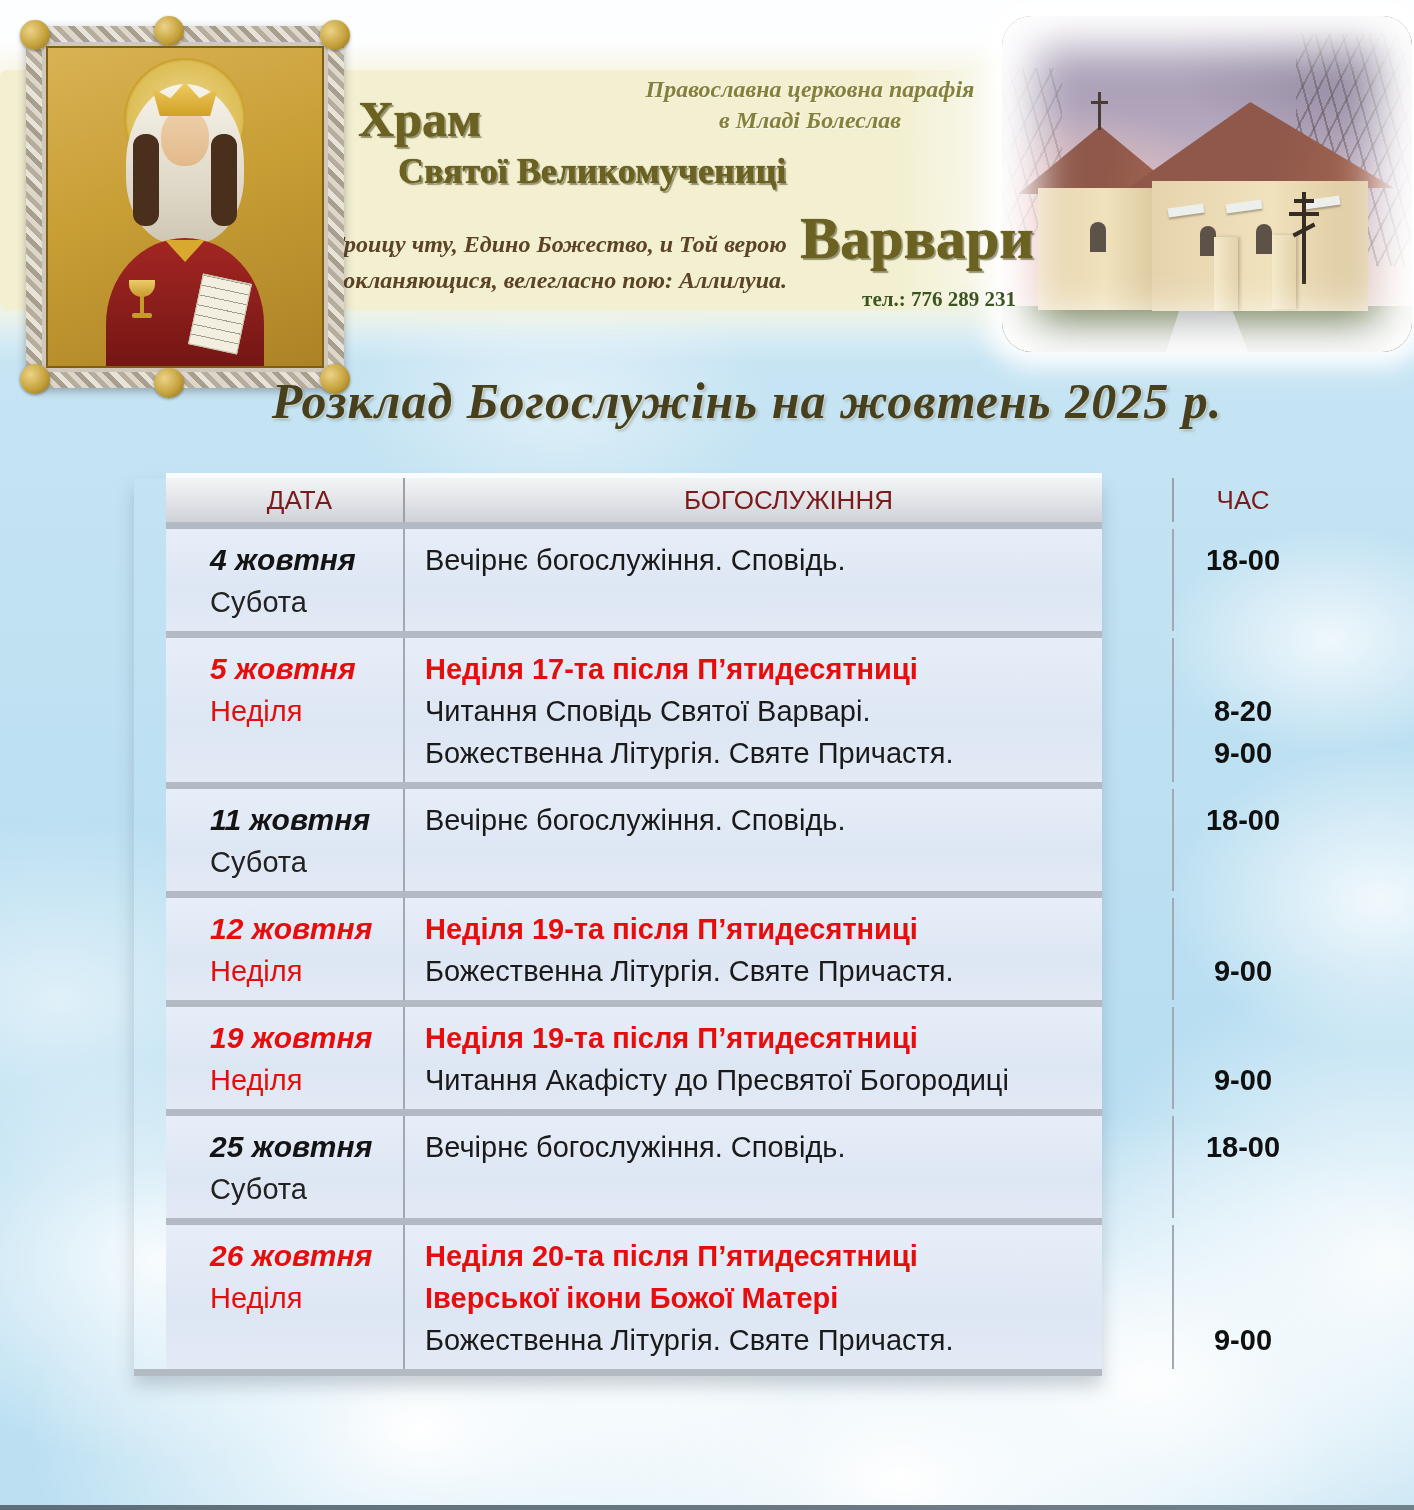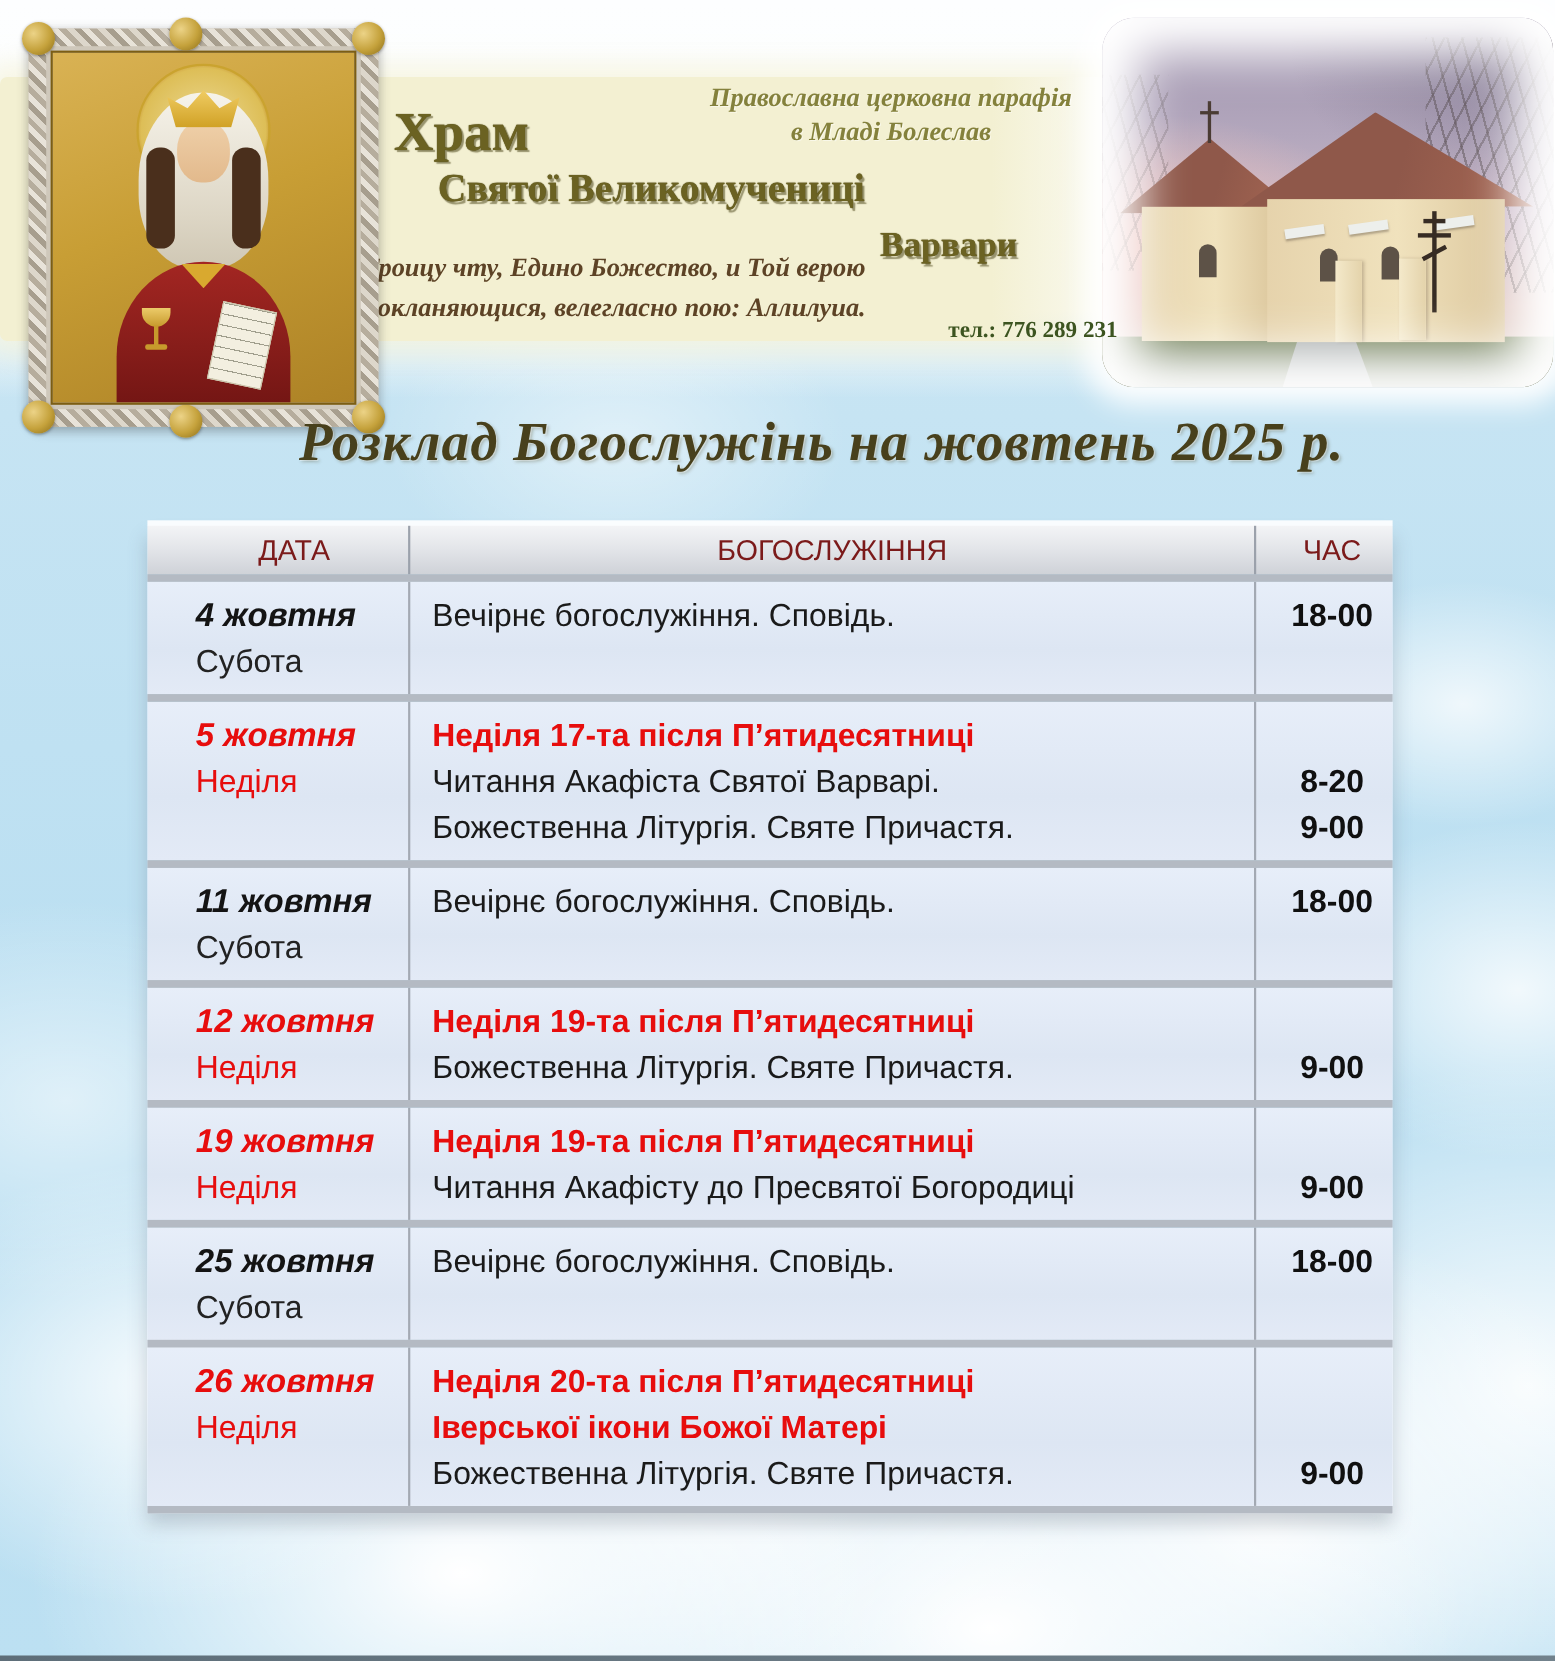--- a/index.html
+++ b/index.html
@@ -67,21 +67,21 @@
     transform:rotate(12deg);background:#f3efe0;border:1px solid #c9c2a8;
     background-image:repeating-linear-gradient(0deg,rgba(90,90,70,0) 0 9px,rgba(90,90,70,.55) 9px 10px);}
   
   .parish{position:absolute;left:600px;top:74px;width:420px;z-index:3;text-align:center;
     font:italic bold 24px/31px "Liberation Serif",serif;color:#84813c;
     text-shadow:1px 1px 0 rgba(255,255,255,.5);}
   .cname{position:absolute;z-index:3;font-family:"Liberation Serif",serif;font-weight:bold;color:#6b6222;
     text-shadow:2px 2px 1px rgba(62,55,10,.5),0 0 1px #4a4310;}
   .cn1{left:358px;top:90px;font-size:50px;}
   .cn2{left:398px;top:150px;font-size:36px;}
-  .cn3{left:800px;top:204px;font-size:32px;}
+  .cn3{left:800px;top:204px;font-size:60px;}
   .motto{position:absolute;left:330px;top:226px;z-index:3;
     font:italic bold 24px/36px "Liberation Serif",serif;color:#5d4326;}
   .address{position:absolute;right:398px;top:286px;z-index:3;text-align:right;
     font:bold 21px/27px "Liberation Serif",serif;color:#3c5420;}
   
   .photo{position:absolute;right:2px;top:16px;width:410px;height:336px;z-index:2;border-radius:30px;
     box-shadow:0 0 24px 16px rgba(255,255,255,.92);}
   .photo-in{position:absolute;inset:0;border-radius:30px;overflow:hidden;}
   .p-sky{position:absolute;inset:0;
     background:
@@ -117,22 +117,22 @@
   .p-monument .b1{position:absolute;left:-8px;top:7px;width:20px;height:4px;background:#372c24;}
   .p-monument .b2{position:absolute;left:-13px;top:20px;width:30px;height:4px;background:#372c24;}
   .p-monument .b3{position:absolute;left:-10px;top:36px;width:24px;height:4px;background:#372c24;transform:rotate(-28deg);}
   .photo::after{content:"";position:absolute;inset:0;border-radius:30px;
     box-shadow:inset 0 0 44px 34px #ffffff;pointer-events:none;}
   
   .page-title{position:absolute;left:0;top:372px;width:100%;margin:0;text-align:center;z-index:5;
     font:bold italic 50px "Liberation Serif",serif;color:#48401c;letter-spacing:1px;
     text-shadow:1px 1px 0 rgba(255,255,255,.35),2px 2px 3px rgba(70,60,20,.3);padding-left:40px;}
   
-  .schedule{position:absolute;left:134px;top:478px;width:1132px;z-index:5;
-    border-bottom:7px solid #b4bac3;box-shadow:0 10px 16px rgba(96,108,125,.3);}
+  .schedule{position:absolute;left:134px;top:478px;width:936px;z-index:5;
+    border-bottom:7px solid #b4bac3;box-shadow:0 10px 16px rgba(96,108,125,.3);padding-left:32px;}
   .thead{display:grid;grid-template-columns:237px 771px 138px;height:44px;
     background:linear-gradient(180deg,#f3f4f6 0%,#e4e6ea 45%,#cfd2d8 100%);
     border-bottom:7px solid #b4bac3;box-shadow:0 -5px 0 rgba(255,255,255,.9);}
   .th{font-size:26px;color:#7b1a1a;text-align:center;line-height:44px;}
   .th-date{padding-left:30px;}
   .th-service{border-left:2px solid #9ba1ab;border-right:2px solid #9ba1ab;}
   .row{display:grid;grid-template-columns:237px 771px 138px;
     background:linear-gradient(180deg,#e7eef9 0%,#dde6f3 60%,#e3eaf6 100%);}
   .row + .row{border-top:7px solid #b4bac3;}
   .cell{min-height:84px;}
@@ -245,21 +245,21 @@
             <div class="time-line">18-00</div>
           </div>
         </div>
         <div class="row sunday">
           <div class="cell c-date">
             <div class="date-line">5 жовтня</div>
             <div class="day-line">Неділя</div>
           </div>
           <div class="cell c-service">
             <div class="line feast">Неділя 17-та після П’ятидесятниці</div>
-            <div class="line normal">Читання Акафіста Святої Варварі.</div>
+            <div class="line normal">Читання Сповідь Святої Варварі.</div>
             <div class="line normal">Божественна Літургія. Святе Причастя.</div>
           </div>
           <div class="cell c-time">
             <div class="time-line"></div>
             <div class="time-line">8-20</div>
             <div class="time-line">9-00</div>
           </div>
         </div>
         <div class="row">
           <div class="cell c-date">

